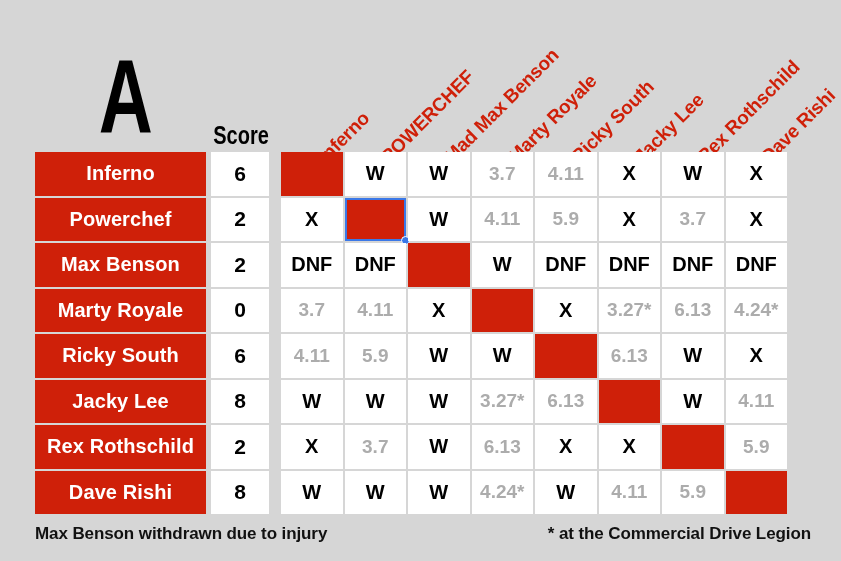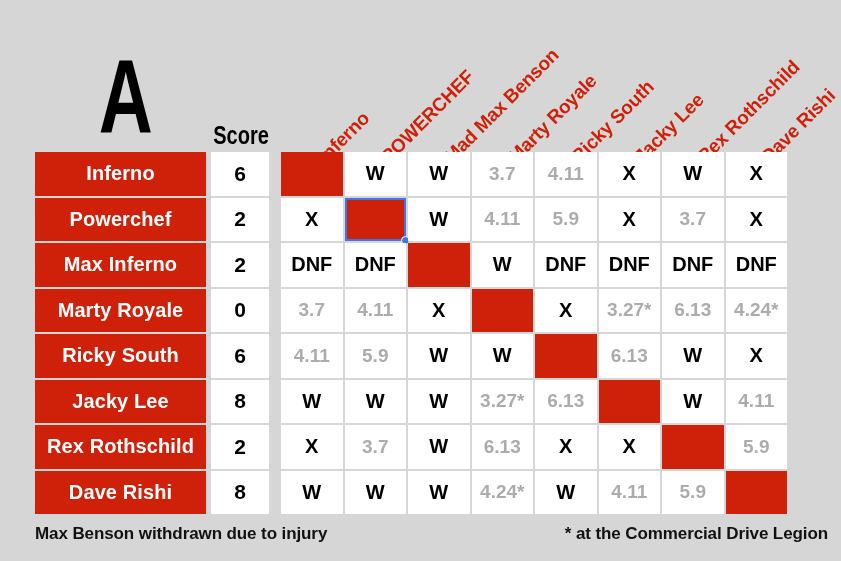--- a/index.html
+++ b/index.html
@@ -149,21 +149,21 @@
   
   .footnote {
     position: absolute;
     bottom: 17px;
     color: #111;
     font-weight: bold;
     font-size: 17px;
     letter-spacing: -0.1px;
   }
   #footnote-left { left: 35px; }
-  #footnote-right { right: 13px; }
+  #footnote-right { right: 30px; }
 </style>
 </head>
 <body>
 
 <div id="logo">A</div>
 
 <div id="score-header">Score</div>
 
 <div id="col-headers">
     <div class="col-head" style="left: 313.89px;">Inferno</div>
@@ -203,21 +203,21 @@
         </div>
         <div class="mcell">W</div>
         <div class="mcell num">4.11</div>
         <div class="mcell num">5.9</div>
         <div class="mcell">X</div>
         <div class="mcell num">3.7</div>
         <div class="mcell">X</div>
       </div>
     </div>
     <div class="row">
-      <div class="cell-name">Max Inferno</div>
+      <div class="cell-name">Max Benson</div>
       <div class="cell-score">2</div>
       <div class="gap"></div>
       <div class="matrix">
         <div class="mcell">DNF</div>
         <div class="mcell">DNF</div>
         <div class="mcell diag"></div>
         <div class="mcell">W</div>
         <div class="mcell">DNF</div>
         <div class="mcell">DNF</div>
         <div class="mcell">DNF</div>

